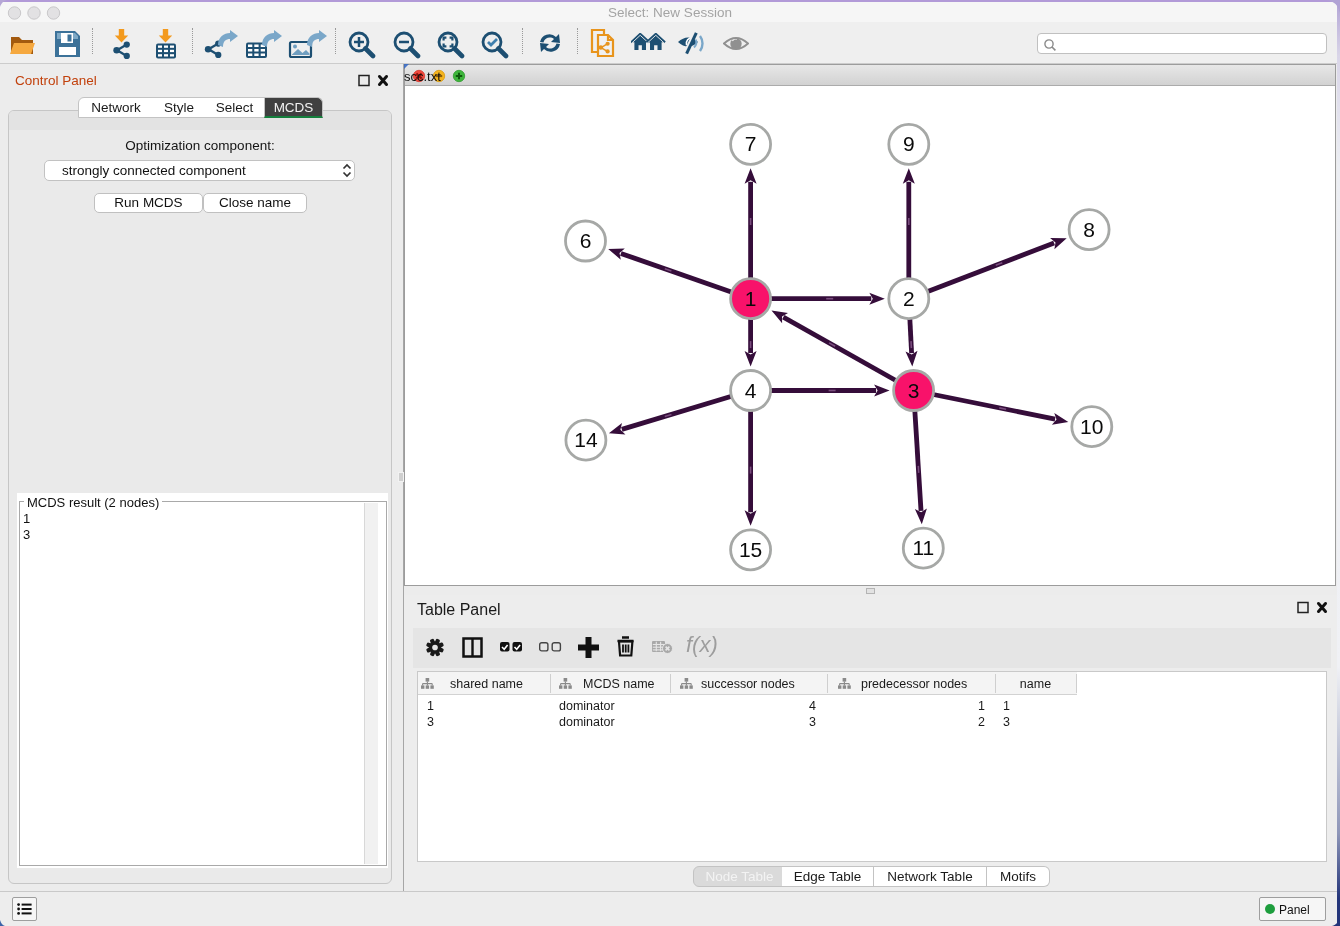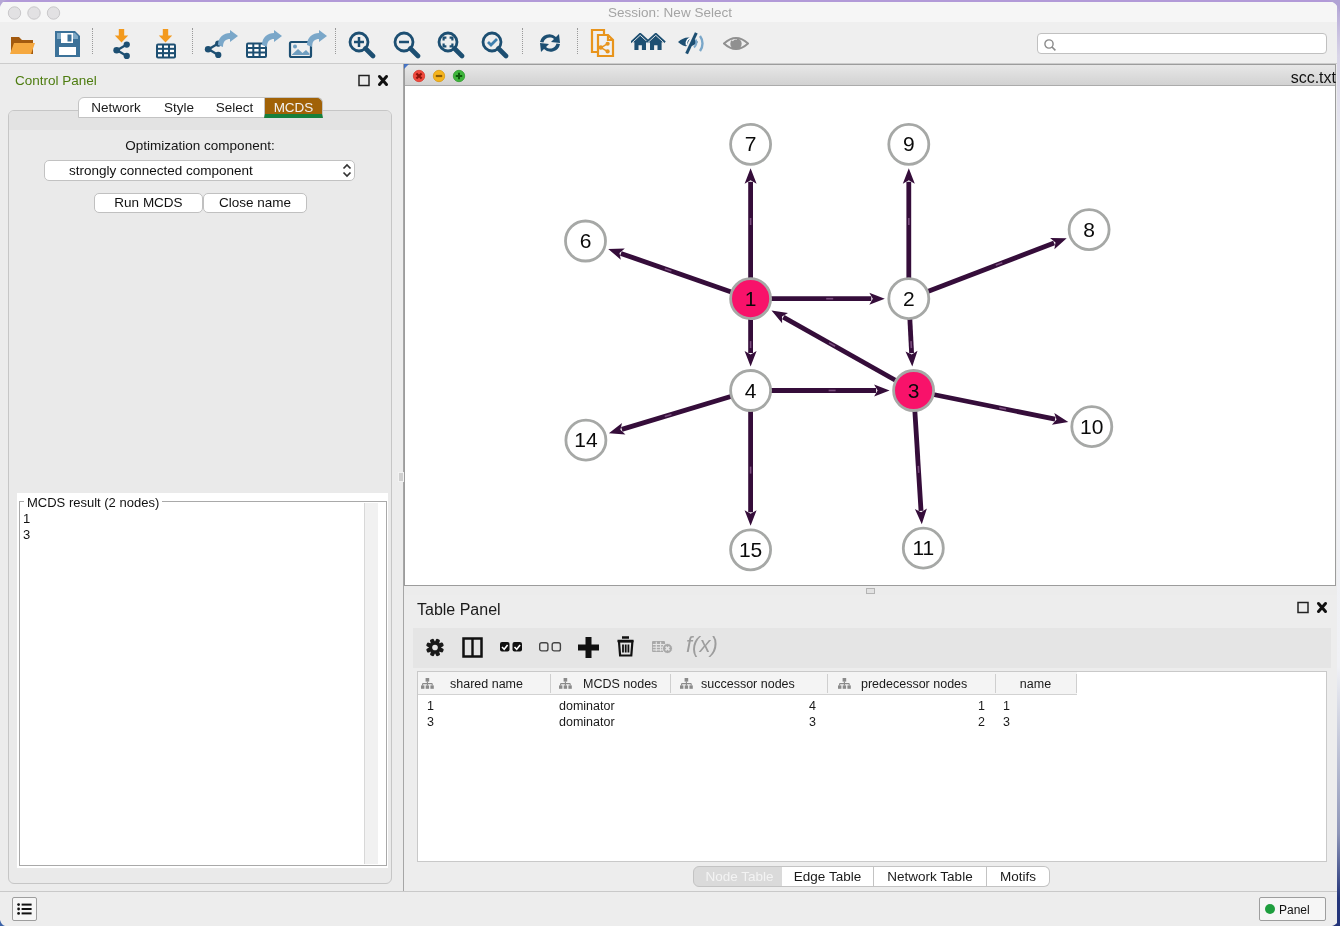--- a/index.html
+++ b/index.html
@@ -17,21 +17,21 @@
 <body>
 
 <div class="abs" style="left:0;top:0;width:1340px;height:2px;background:#b29ad8"></div>
 <div class="abs" style="left:0;top:2px;width:1340px;height:20px;background:#f6f6f6"></div>
 <div class="abs" style="left:1px;top:2px;width:1338px;height:20px;background:#f6f6f6"></div>
 <svg class="abs" style="left:0;top:0" width="70" height="22">
 <circle cx="14.5" cy="13" r="6.2" fill="#e2e1e3" stroke="#c9c8ca" stroke-width="1"></circle>
 <circle cx="34" cy="13" r="6.2" fill="#e2e1e3" stroke="#c9c8ca" stroke-width="1"></circle>
 <circle cx="53.5" cy="13" r="6.2" fill="#e2e1e3" stroke="#c9c8ca" stroke-width="1"></circle>
 </svg>
-<div class="abs" style="left:0;top:5px;width:1340px;text-align:center;font-size:13.5px;color:#a4a4a4">Session: New Select</div>
+<div class="abs" style="left:0;top:5px;width:1340px;text-align:center;font-size:13.5px;color:#a4a4a4">Select: New Session</div>
 
 <div class="abs" style="left:0;top:22px;width:1340px;height:42px;background:#efefef;border-bottom:1px solid #cccccc"></div>
 <svg class="abs" style="left:8px;top:30px" width="28" height="30" viewBox="0 0 28 30">
     <path d="M3 7 h8 l3 3 h11 v14 h-22 z" fill="#a35a0f"></path>
     <path d="M6 13 h21 l-4 11 h-21 z" fill="#f5a83f"></path>
   </svg>
 <svg class="abs" style="left:53px;top:29px" width="28" height="29" viewBox="0 0 28 29">
     <path d="M2 2 h20 l5 5 v21 h-25 z" fill="#3c7299"></path>
     <path d="M4 4 h4 v10 h12 v-10 h2 l3 3 v3 h-21 z" fill="#7fa9c6"></path>
     <rect x="8" y="4" width="12" height="10" fill="#ffffff"></rect>
@@ -172,36 +172,36 @@
     <path d="M9.3 6.8 A 4.4 4.4 0 0 1 14 5" fill="none" stroke="#e9e9e9" stroke-width="1.5"></path>
     <path d="M1 9.5 Q 13 -1.5 25 9.5 Q 13 20.5 1 9.5 z" fill="none" stroke="#909090" stroke-width="2"></path>
   </svg>
 <div class="abs" style="left:1037px;top:33px;width:290px;height:21px;background:#fff;border:1px solid #c0c0c0;border-radius:4px"></div>
 <svg class="abs" style="left:1043px;top:38px" width="14" height="14" viewBox="0 0 14 14">
 <circle cx="6" cy="6" r="4.1" fill="none" stroke="#8a8a8a" stroke-width="1.4"></circle>
 <line x1="9" y1="9" x2="12.4" y2="12.4" stroke="#8a8a8a" stroke-width="1.6"></line>
 </svg>
 
 <div class="abs" style="left:0;top:64px;width:403px;height:829px;background:#ececec"></div>
-<div class="abs" style="left:15px;top:73px;font-size:13.5px;color:#4d7c0f">Control Panel</div>
+<div class="abs" style="left:15px;top:73px;font-size:13.5px;color:#c2410c">Control Panel</div>
 <svg class="abs" style="left:358px;top:74px" width="32" height="13">
 <rect x="1" y="1.5" width="10" height="10" fill="none" stroke="#222" stroke-width="1.5"></rect>
 <path d="M21.5 2.5 L28.5 10.5 M28.5 2.5 L21.5 10.5" stroke="#111" stroke-width="3" stroke-linecap="round"></path>
 </svg>
 
 <div class="abs" style="left:8px;top:110px;width:384px;height:774px;background:#eaeaea;border:1px solid #c6c6c6;border-radius:6px"></div>
 <div class="abs" style="left:9px;top:111px;width:382px;height:19px;background:#e3e3e3;border-radius:5px 5px 0 0"></div>
 
 <div class="tab" style="left:78px;width:76px;border-radius:6px 0 0 0">Network</div>
 <div class="tab" style="left:153px;width:53px;border-radius:0;border-left:none">Style</div>
 <div class="tab" style="left:205px;width:60px;border-radius:0;border-left:none">Select</div>
-<div class="tab" style="left:264px;width:59px;background:#a16207;color:#f2f2f2;border-radius:0 6px 0 0;border-bottom:4px solid #15803d">MCDS</div>
+<div class="tab" style="left:264px;width:59px;background:#404040;color:#f2f2f2;border-radius:0 6px 0 0;border-bottom:2px solid #15803d">MCDS</div>
 
 <div class="abs" style="left:0;top:138px;width:400px;text-align:center;font-size:13.5px;color:#141414">Optimization component:</div>
-<div class="abs" style="left:44px;top:160px;width:311px;height:21px;background:#fff;border:1px solid #c2c2c2;border-radius:5px;font-size:13.5px;color:#111;line-height:19px;padding-left:24px">strongly connected component</div>
+<div class="abs" style="left:44px;top:160px;width:311px;height:21px;background:#fff;border:1px solid #c2c2c2;border-radius:5px;font-size:13.5px;color:#111;line-height:19px;padding-left:17px">strongly connected component</div>
 <svg class="abs" style="left:340px;top:163px" width="14" height="15" viewBox="0 0 14 15">
 <path d="M3.5 5.5 L7 2 L10.5 5.5" fill="none" stroke="#333" stroke-width="1.7"></path>
 <path d="M3.5 9.5 L7 13 L10.5 9.5" fill="none" stroke="#333" stroke-width="1.7"></path>
 </svg>
 <div class="btn" style="left:94px;top:193px;width:109px;height:20px;line-height:18px">Run MCDS</div>
 <div class="btn" style="left:203px;top:193px;width:104px;height:20px;line-height:18px">Close name</div>
 
 <div class="abs" style="left:17px;top:493px;width:371px;height:375px;background:#fff"></div>
 <div class="abs" style="left:19px;top:501px;width:368px;height:365px;border:1px solid #a9a9a9"></div>
 <div class="abs" style="left:24px;top:495px;background:#fff;padding:0 3px;font-size:13px;color:#111">MCDS result (2 nodes)</div>
@@ -218,21 +218,21 @@
   </svg>
 <svg class="abs" style="left:408px;top:67px" width="70" height="18">
 <circle cx="11" cy="9" r="5.7" fill="#f0493e" stroke="#d63a2e" stroke-width="0.8"></circle>
     <path d="M8.4 6.4 L13.6 11.6 M13.6 6.4 L8.4 11.6" stroke="#8c130b" stroke-width="2.1"></path>
 <circle cx="31" cy="9" r="5.7" fill="#f5b41d" stroke="#d89a12" stroke-width="0.8"></circle>
     <line x1="27.8" y1="9" x2="34.2" y2="9" stroke="#8a5d08" stroke-width="2.2"></line>
 <circle cx="51" cy="9" r="5.7" fill="#3eb53b" stroke="#2f9a2e" stroke-width="0.8"></circle>
     <line x1="47.8" y1="9" x2="54.2" y2="9" stroke="#0d590c" stroke-width="2"></line>
     <line x1="51" y1="5.8" x2="51" y2="12.2" stroke="#0d590c" stroke-width="2"></line>
 </svg>
-<div class="abs" style="left:404px;top:69px;width:932px;text-align:right;font-size:16px;color:#111">scc.txt</div>
+<div class="abs" style="left:404px;top:69px;width:932px;text-align:left;font-size:13px;color:#111">scc.txt</div>
 
 <svg class="abs" style="left:404px;top:86px" width="932" height="499" viewBox="0 0 932 499">
 <line x1="346.6" y1="212.7" x2="346.6" y2="95.8" stroke="#350d3a" stroke-width="4.8"></line>
 <polygon points="346.6,82.3 352.6,97.8 346.6,94.3 340.6,97.8" fill="#350d3a"></polygon>
 <line x1="346.6" y1="212.7" x2="216.9" y2="167.4" stroke="#350d3a" stroke-width="4.8"></line>
 <polygon points="204.2,162.9 220.8,162.4 215.5,166.9 216.8,173.7" fill="#350d3a"></polygon>
 <line x1="346.6" y1="212.7" x2="467.3" y2="212.7" stroke="#350d3a" stroke-width="4.8"></line>
 <polygon points="480.8,212.7 465.3,218.7 468.8,212.7 465.3,206.7" fill="#350d3a"></polygon>
 <line x1="346.6" y1="212.7" x2="346.6" y2="267.0" stroke="#350d3a" stroke-width="4.8"></line>
 <polygon points="346.6,280.5 340.6,265.0 346.6,268.5 352.6,265.0" fill="#350d3a"></polygon>
@@ -394,21 +394,21 @@
     <rect x="9.4" y="7.4" width="3.4" height="3.4" fill="#8a8a8a"></rect>
   </svg>
 <svg class="abs" style="left:838px;top:678px" width="13" height="11" viewBox="0 0 13 11">
     <rect x="4.6" y="0" width="3.6" height="3.6" fill="#8a8a8a"></rect>
     <path d="M6.4 3.6 v2 M1.6 5.6 h9.6 M1.6 5.6 v2 M6.4 5.6 v2 M11.2 5.6 v2" stroke="#8a8a8a" stroke-width="1.1" fill="none"></path>
     <rect x="0" y="7.4" width="3.4" height="3.4" fill="#8a8a8a"></rect>
     <rect x="4.7" y="7.4" width="3.4" height="3.4" fill="#8a8a8a"></rect>
     <rect x="9.4" y="7.4" width="3.4" height="3.4" fill="#8a8a8a"></rect>
   </svg>
 <div class="hdrtxt" style="left:450px">shared name</div>
-<div class="hdrtxt" style="left:583px">MCDS nodes</div>
+<div class="hdrtxt" style="left:583px">MCDS name</div>
 <div class="hdrtxt" style="left:701px">successor nodes</div>
 <div class="hdrtxt" style="left:861px">predecessor nodes</div>
 <div class="hdrtxt" style="left:995px;width:81px;text-align:center">name</div>
 
 <div class="celltxt" style="left:427px;top:699px">1</div>
 <div class="celltxt" style="left:559px;top:699px">dominator</div>
 <div class="celltxt" style="left:700px;top:699px;width:116px;text-align:right">4</div>
 <div class="celltxt" style="left:850px;top:699px;width:135px;text-align:right">1</div>
 <div class="celltxt" style="left:1003px;top:699px">1</div>
 <div class="celltxt" style="left:427px;top:715px">3</div>

